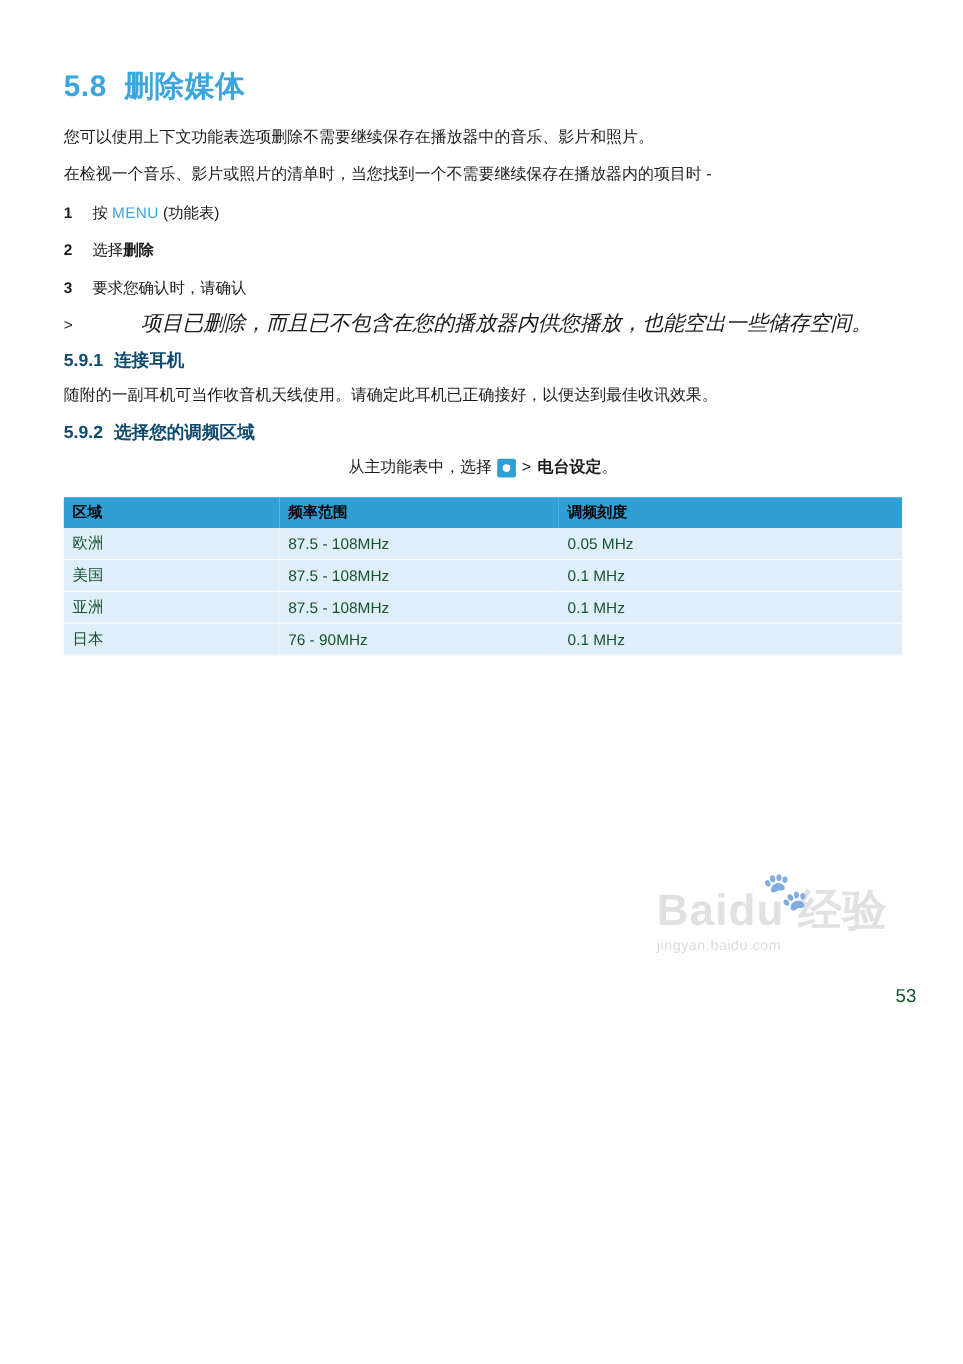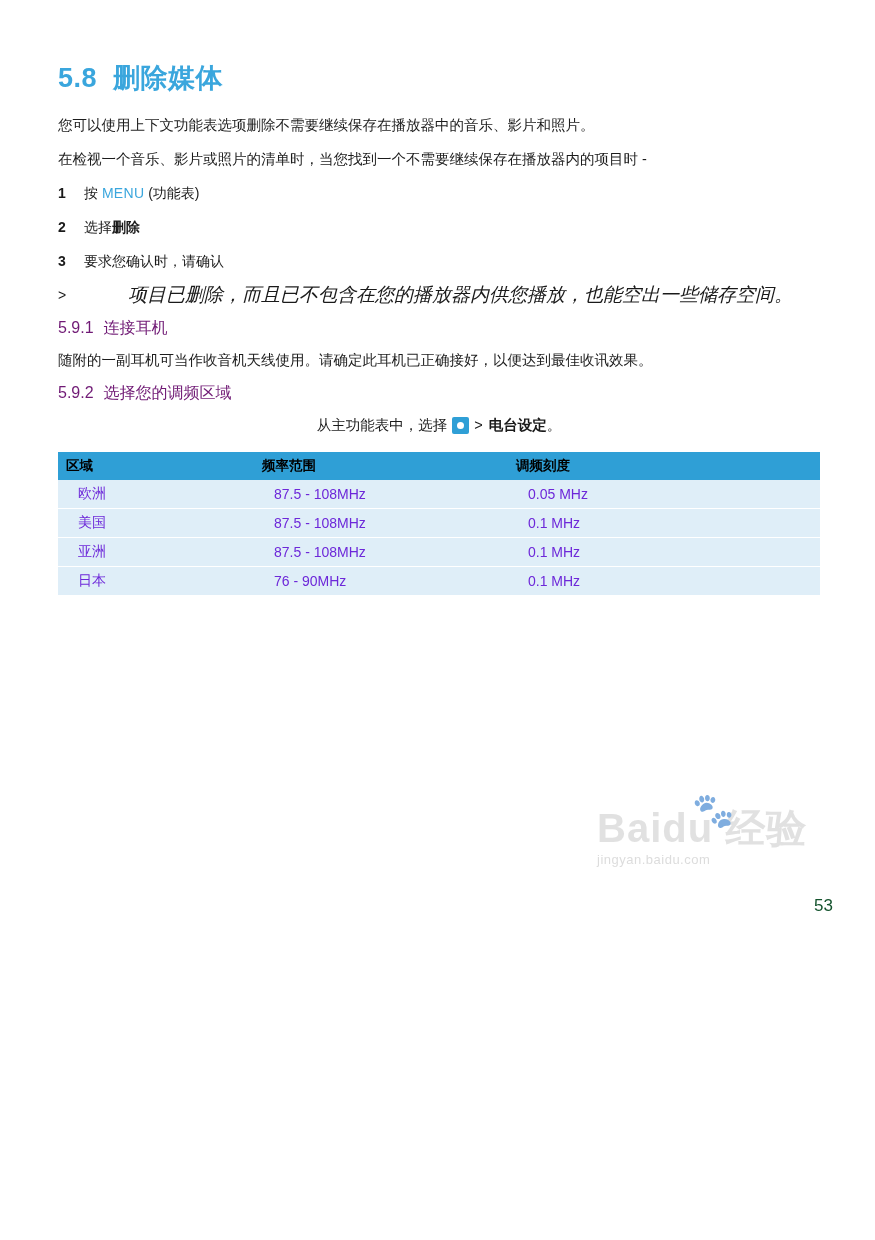--- a/index.html
+++ b/index.html
@@ -34,22 +34,22 @@
     font-weight: bold;
     color: #3aa6dd;
     margin: 0 0 18px 0;
     letter-spacing: 0.5px;
   }
   h1.section-title .num {
     margin-right: 16px;
   }
   h2.sub-title {
     font-size: 16px;
-    font-weight: normal;
-    color: #701a75;
+    font-weight: bold;
+    color: #0c4a6e;
     margin: 0 0 10px 0;
   }
   h2.sub-title .num {
     margin-right: 10px;
   }
 
   p.para {
     font-size: 14.5px;
     line-height: 22px;
     margin: 0 0 12px 0;
@@ -181,23 +181,23 @@
   table.freq th {
     background: #2f9fd6;
     color: #000000;
     text-align: left;
     font-weight: bold;
     padding: 5px 8px;
     font-size: 13.5px;
   }
   table.freq td {
     background: #dfeef8;
-    padding: 5px 20px;
+    padding: 5px 8px;
     border-bottom: 1px solid #ffffff;
-    color: #6d28d9;
+    color: #14532d;
   }
   table.freq col.c1 { width: 196px; }
   table.freq col.c2 { width: 254px; }
   table.freq col.c3 { width: 312px; }
 
   .page-number {
     position: absolute;
     right: 42px;
     bottom: 44px;
     font-size: 17px;

